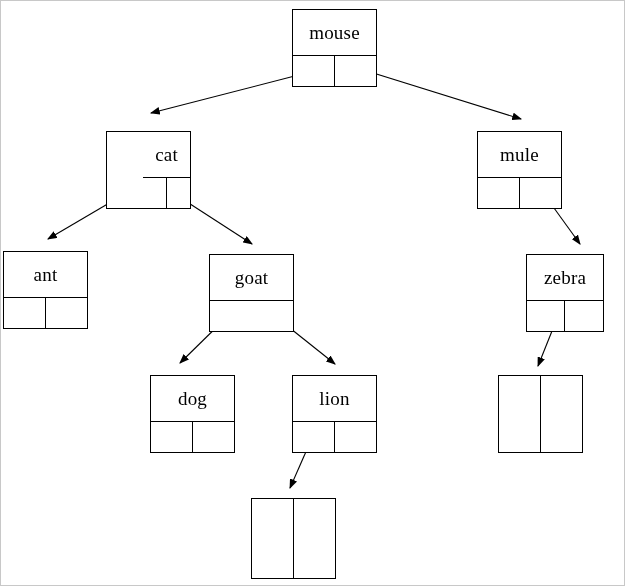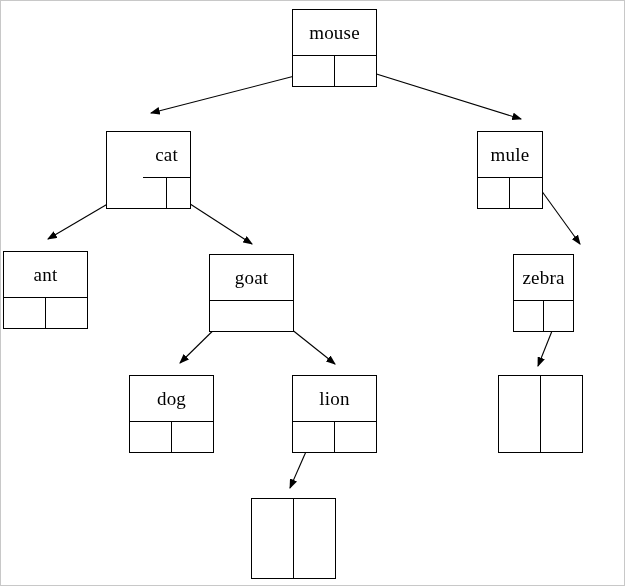--- a/index.html
+++ b/index.html
@@ -92,49 +92,49 @@
           <div class="ptr-cell right"></div>
         </div>
       </div>
       <div class="node" style="left: 105px; top: 130px; width: 85px; height: 78px; padding-left: 36px;">
         <div class="node-label" style="height: 46px;">cat</div>
         <div class="node-pointers">
           <div class="ptr-cell left"></div>
           <div class="ptr-cell right"></div>
         </div>
       </div>
-      <div class="node" style="left: 476px; top: 130px; width: 66px; height: 78px;">
+      <div class="node" style="left: 476px; top: 130px; width: 85px; height: 78px;">
         <div class="node-label" style="height: 46px;">mule</div>
         <div class="node-pointers">
           <div class="ptr-cell left"></div>
           <div class="ptr-cell right"></div>
         </div>
       </div>
       <div class="node" style="left: 2px; top: 250px; width: 85px; height: 78px;">
         <div class="node-label" style="height: 46px;">ant</div>
         <div class="node-pointers">
           <div class="ptr-cell left"></div>
           <div class="ptr-cell right"></div>
         </div>
       </div>
       <div class="node" style="left: 208px; top: 253px; width: 85px; height: 78px; gap: 40px;">
         <div class="node-label" style="height: 46px;">goat</div>
         <div class="node-pointers">
           <div class="ptr-cell left"></div>
           <div class="ptr-cell right"></div>
         </div>
       </div>
-      <div class="node" style="left: 512px; top: 253px; width: 61px; height: 78px;">
+      <div class="node" style="left: 525px; top: 253px; width: 78px; height: 78px;">
         <div class="node-label" style="height: 46px;">zebra</div>
         <div class="node-pointers">
           <div class="ptr-cell left"></div>
           <div class="ptr-cell right"></div>
         </div>
       </div>
-      <div class="node" style="left: 128px; top: 374px; width: 85px; height: 78px;">
+      <div class="node" style="left: 149px; top: 374px; width: 85px; height: 78px;">
         <div class="node-label" style="height: 46px;">dog</div>
         <div class="node-pointers">
           <div class="ptr-cell left"></div>
           <div class="ptr-cell right"></div>
         </div>
       </div>
       <div class="node" style="left: 291px; top: 374px; width: 85px; height: 78px;">
         <div class="node-label" style="height: 46px;">lion</div>
         <div class="node-pointers">
           <div class="ptr-cell left"></div>

